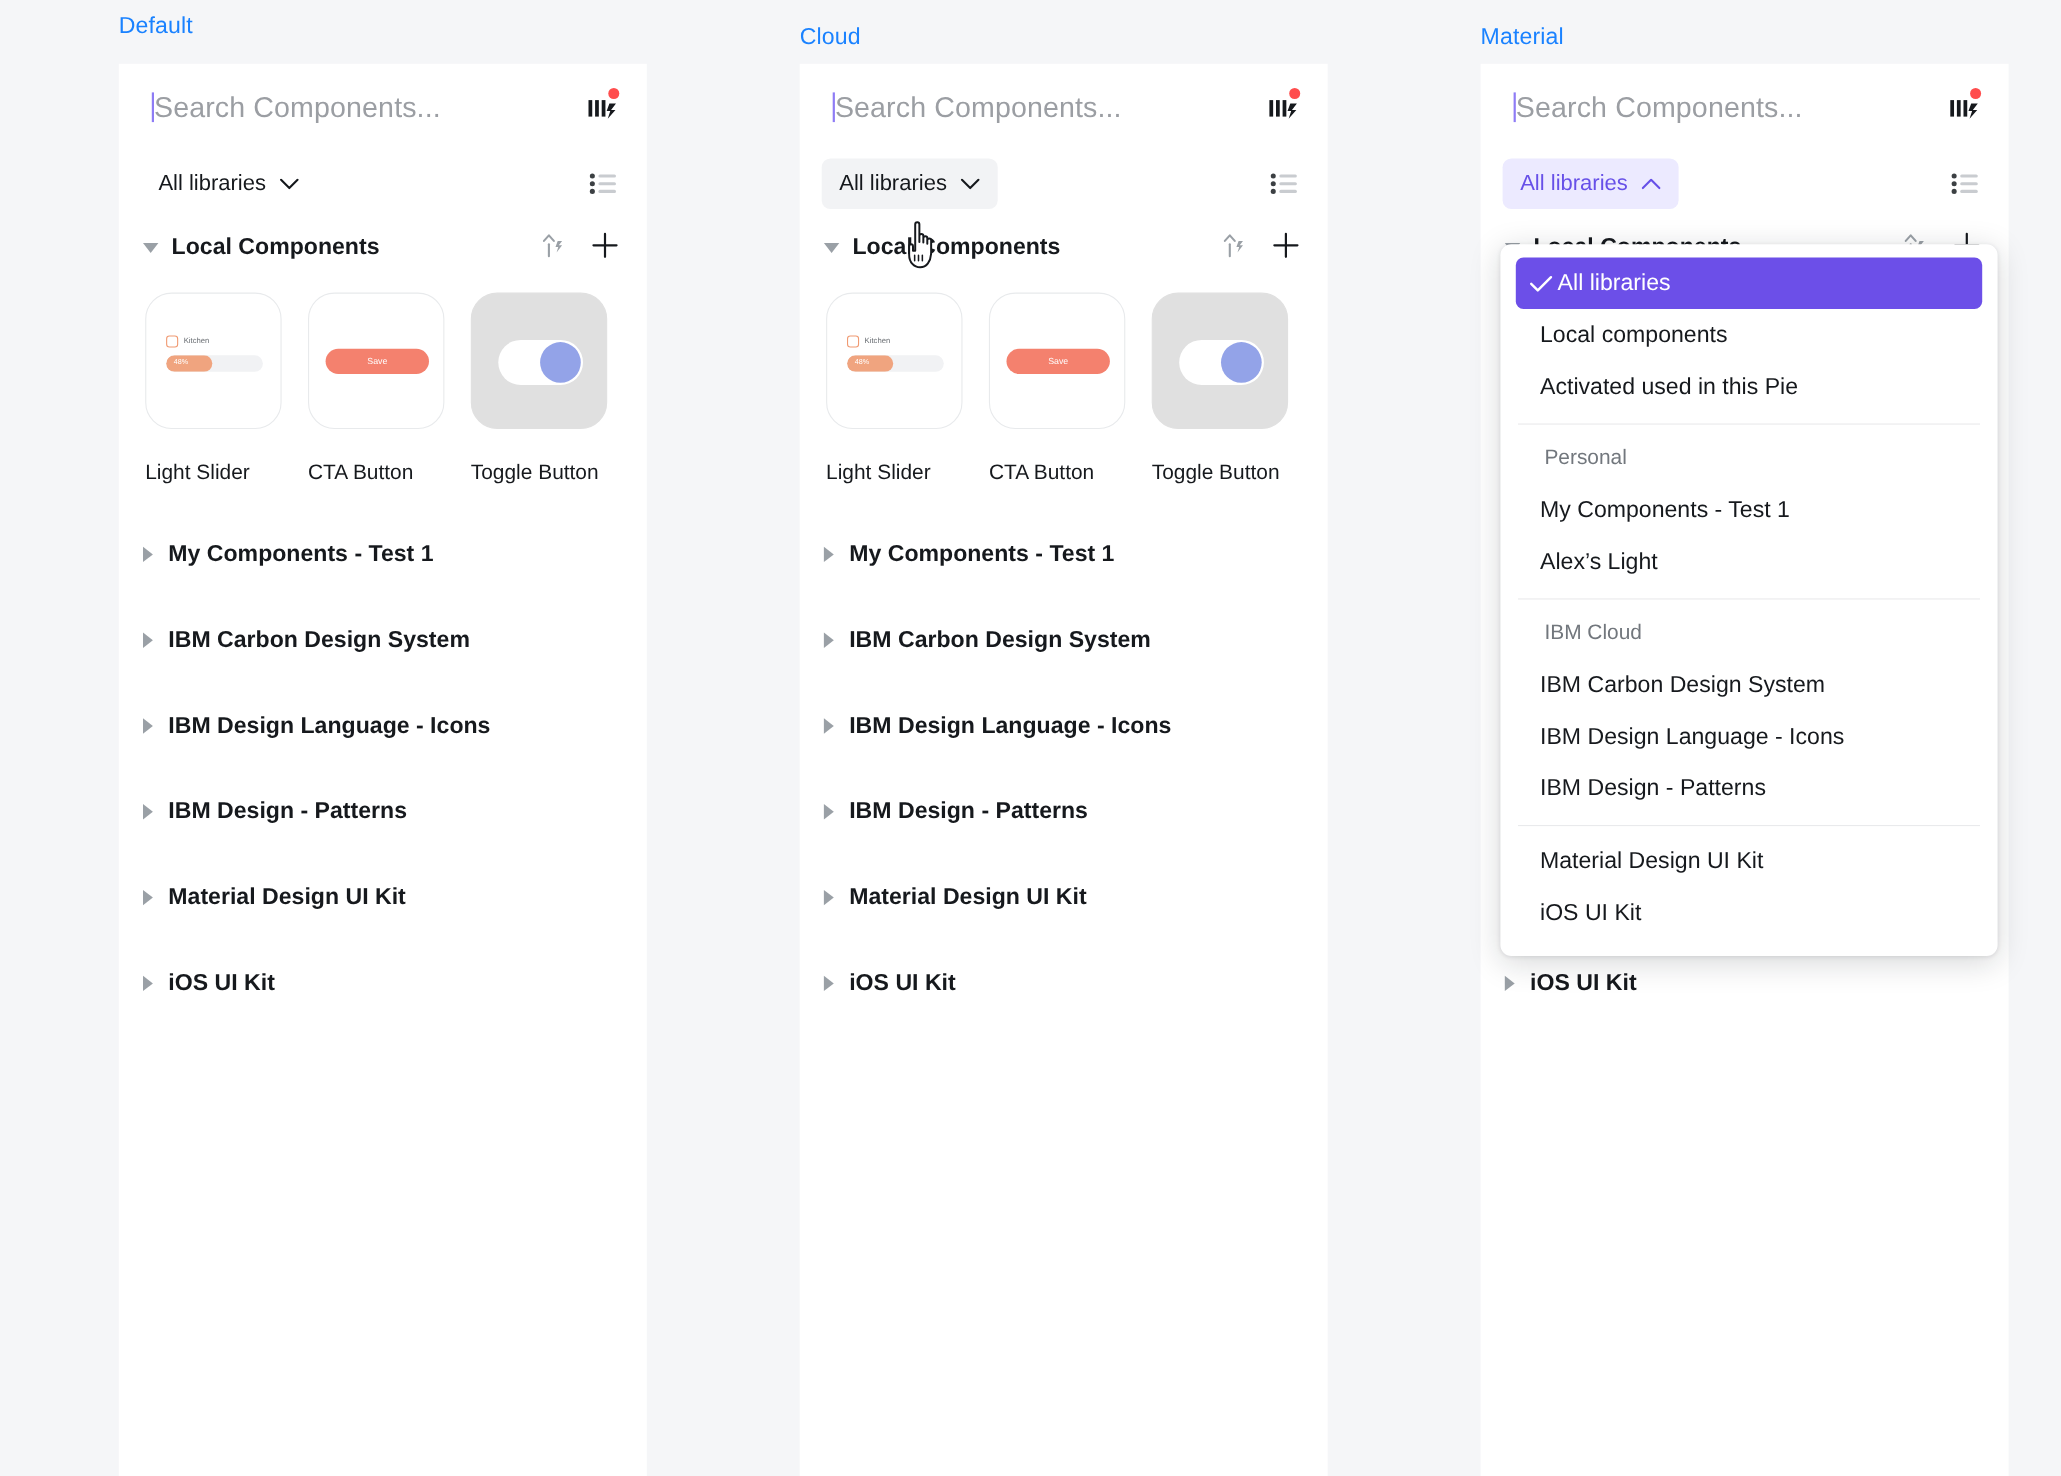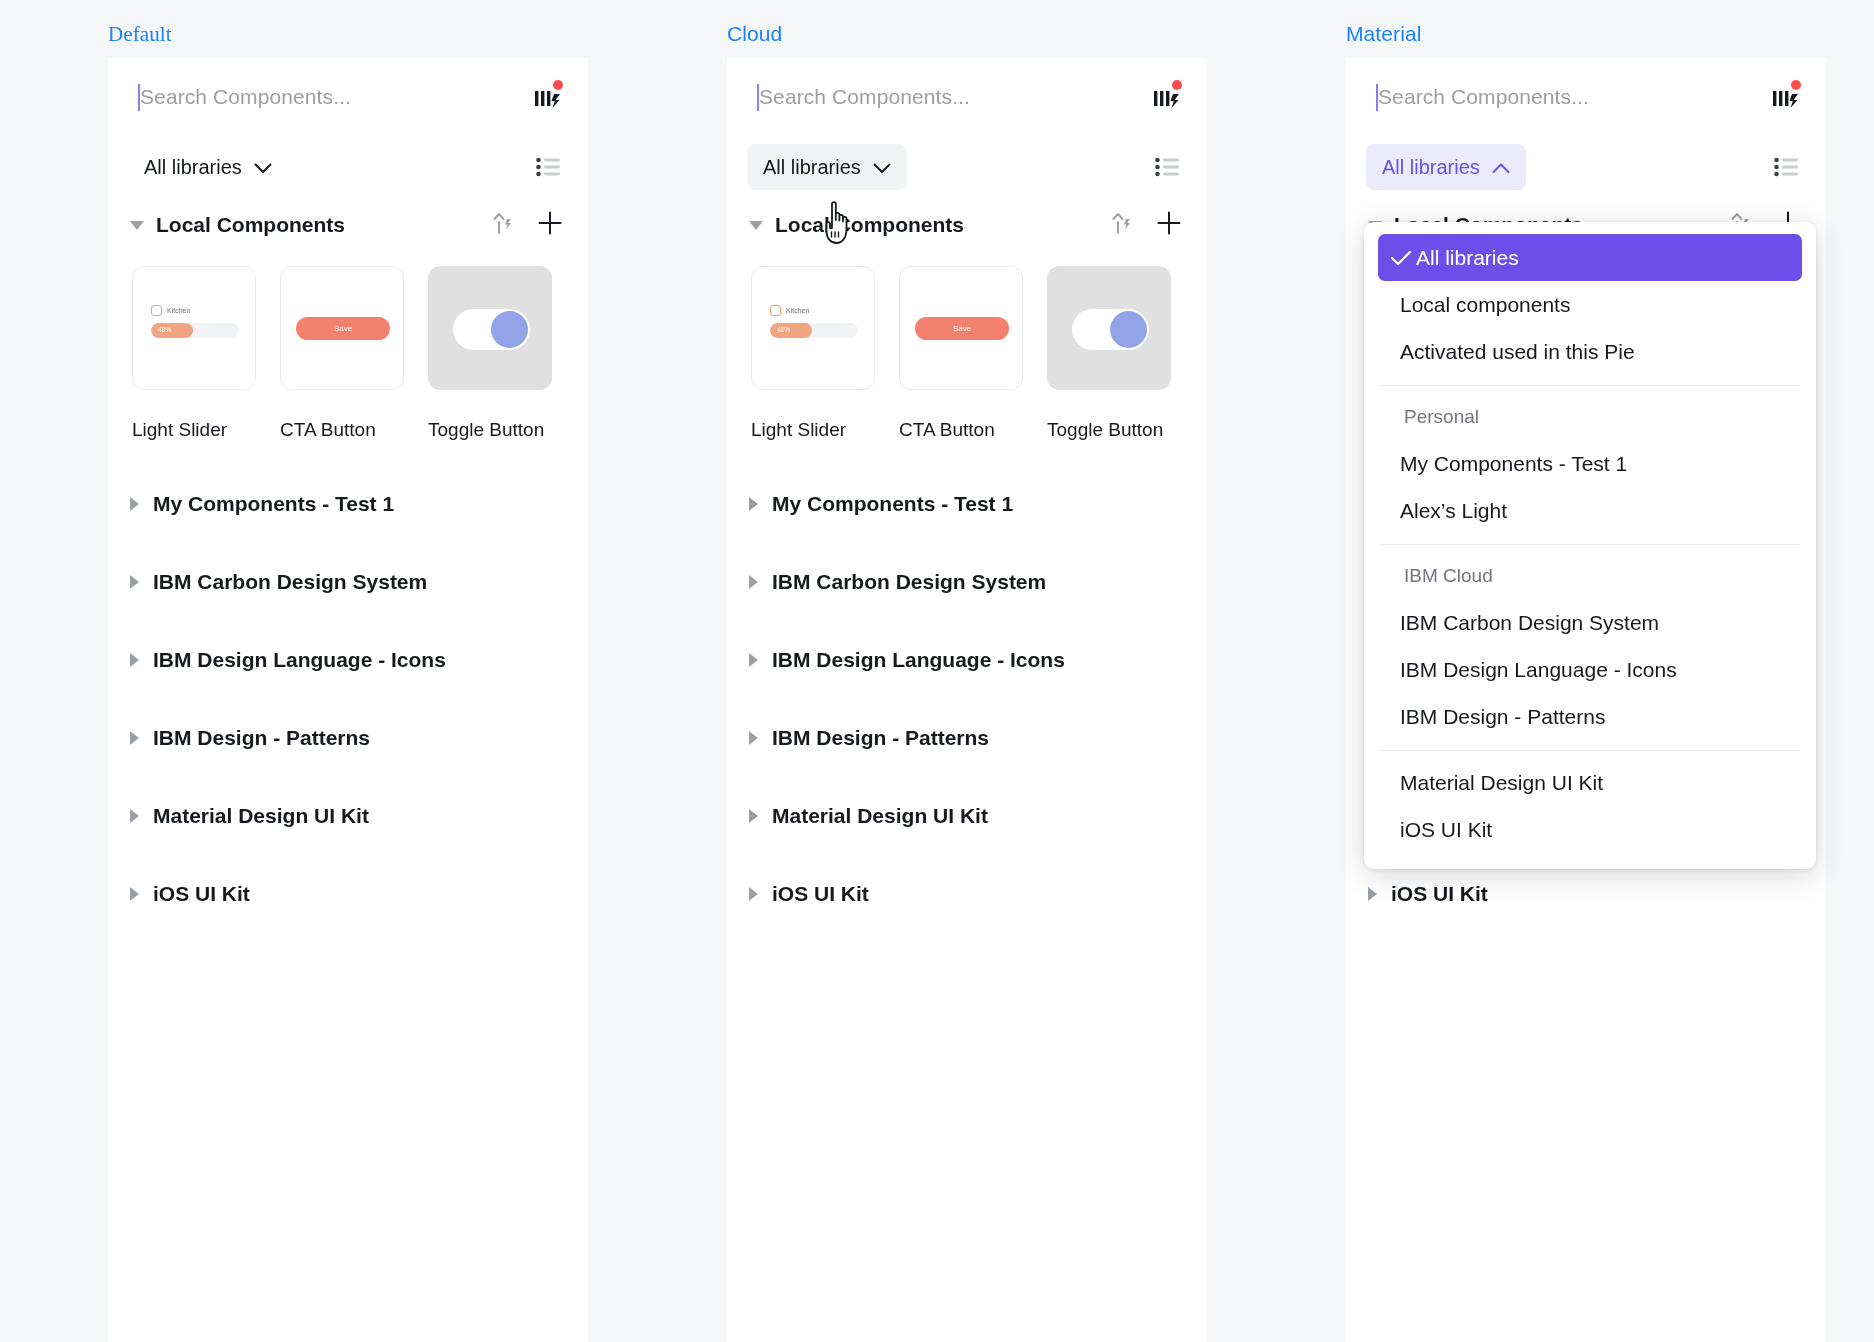--- a/index.html
+++ b/index.html
@@ -45,21 +45,21 @@
     align-items: center;
     height: 40px;
   }
   .caret {
     width: 2px;
     height: 27px;
     background: #8e7cf5;
     flex: none;
   }
   .search-placeholder {
-    font-size: 21px;
+    font-size: 26px;
     color: #9b9ea3;
     letter-spacing: .1px;
     white-space: nowrap;
   }
   .bolt-icon {
     position: relative;
     width: 34px;
     height: 34px;
     flex: none;
     margin-left: 8px;
@@ -131,21 +131,21 @@
 
   
   .thumbs {
     display: flex;
     gap: 24px;
     padding: 14px 24px 0 24px;
   }
   .thumb-cell { width: 124px; }
   .thumb {
     width: 124px; height: 124px;
-    border-radius: 12px;
+    border-radius: 24px;
     background: #ffffff;
     border: 1px solid #e8eaec;
     position: relative;
     overflow: hidden;
     cursor: pointer;
   }
   .thumb.gray { background: #e0e0e0; border-color: #e0e0e0; }
   .thumb-label {
     margin-top: 28px;
     font-size: 19px;
@@ -257,21 +257,21 @@
   }
 
   
   .cursor-hand { position: absolute; left: 819px; top: 198px; z-index: 6; }
 </style>
 </head>
 <body>
 
 <div class="stage">
 
-  <div class="col-label" style="left:108px; top:22px;font-family:Liberation Serif, serif;">Default</div>
+  <div class="col-label" style="left:108px; top:12px;">Default</div>
 
   <div class="panel" id="panel1" style="left:108px;">
 
     <div class="searchbar">
       <div class="search-input-wrap">
         <span class="caret"></span>
         <span class="search-placeholder">Search Components...</span>
       </div>
       <span class="bolt-icon">
         <svg width="34" height="34" viewBox="0 0 34 34">

